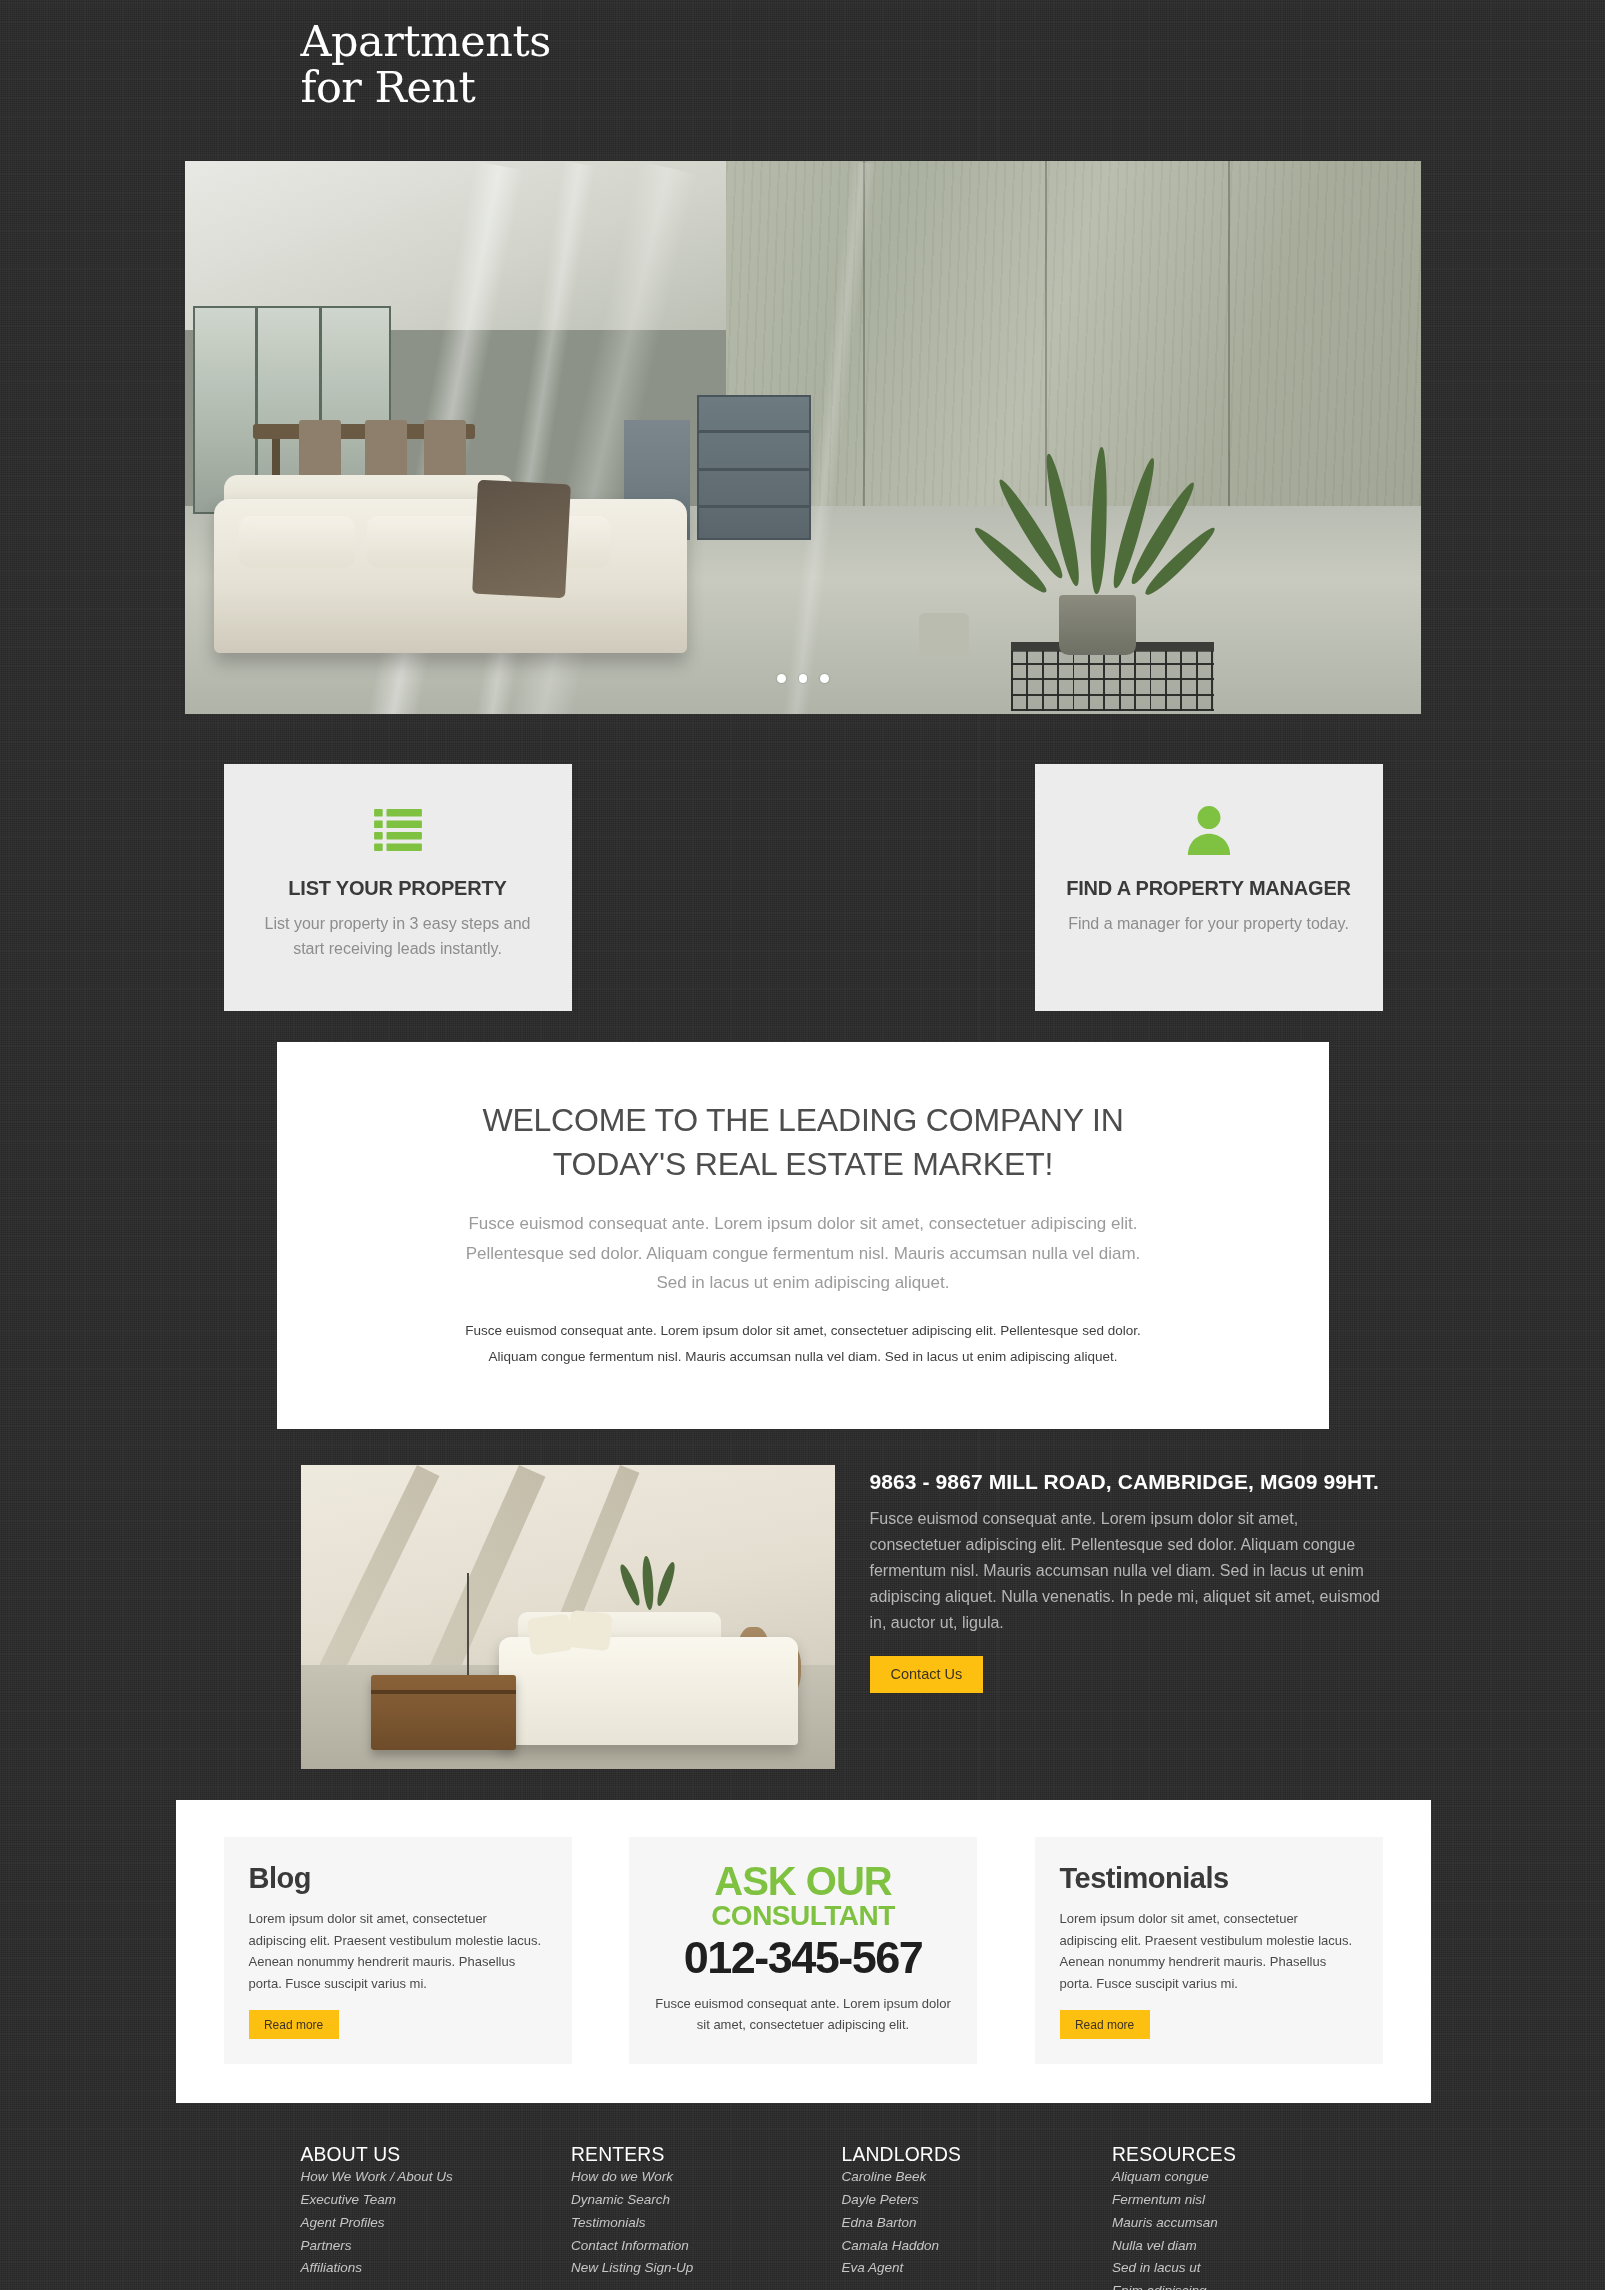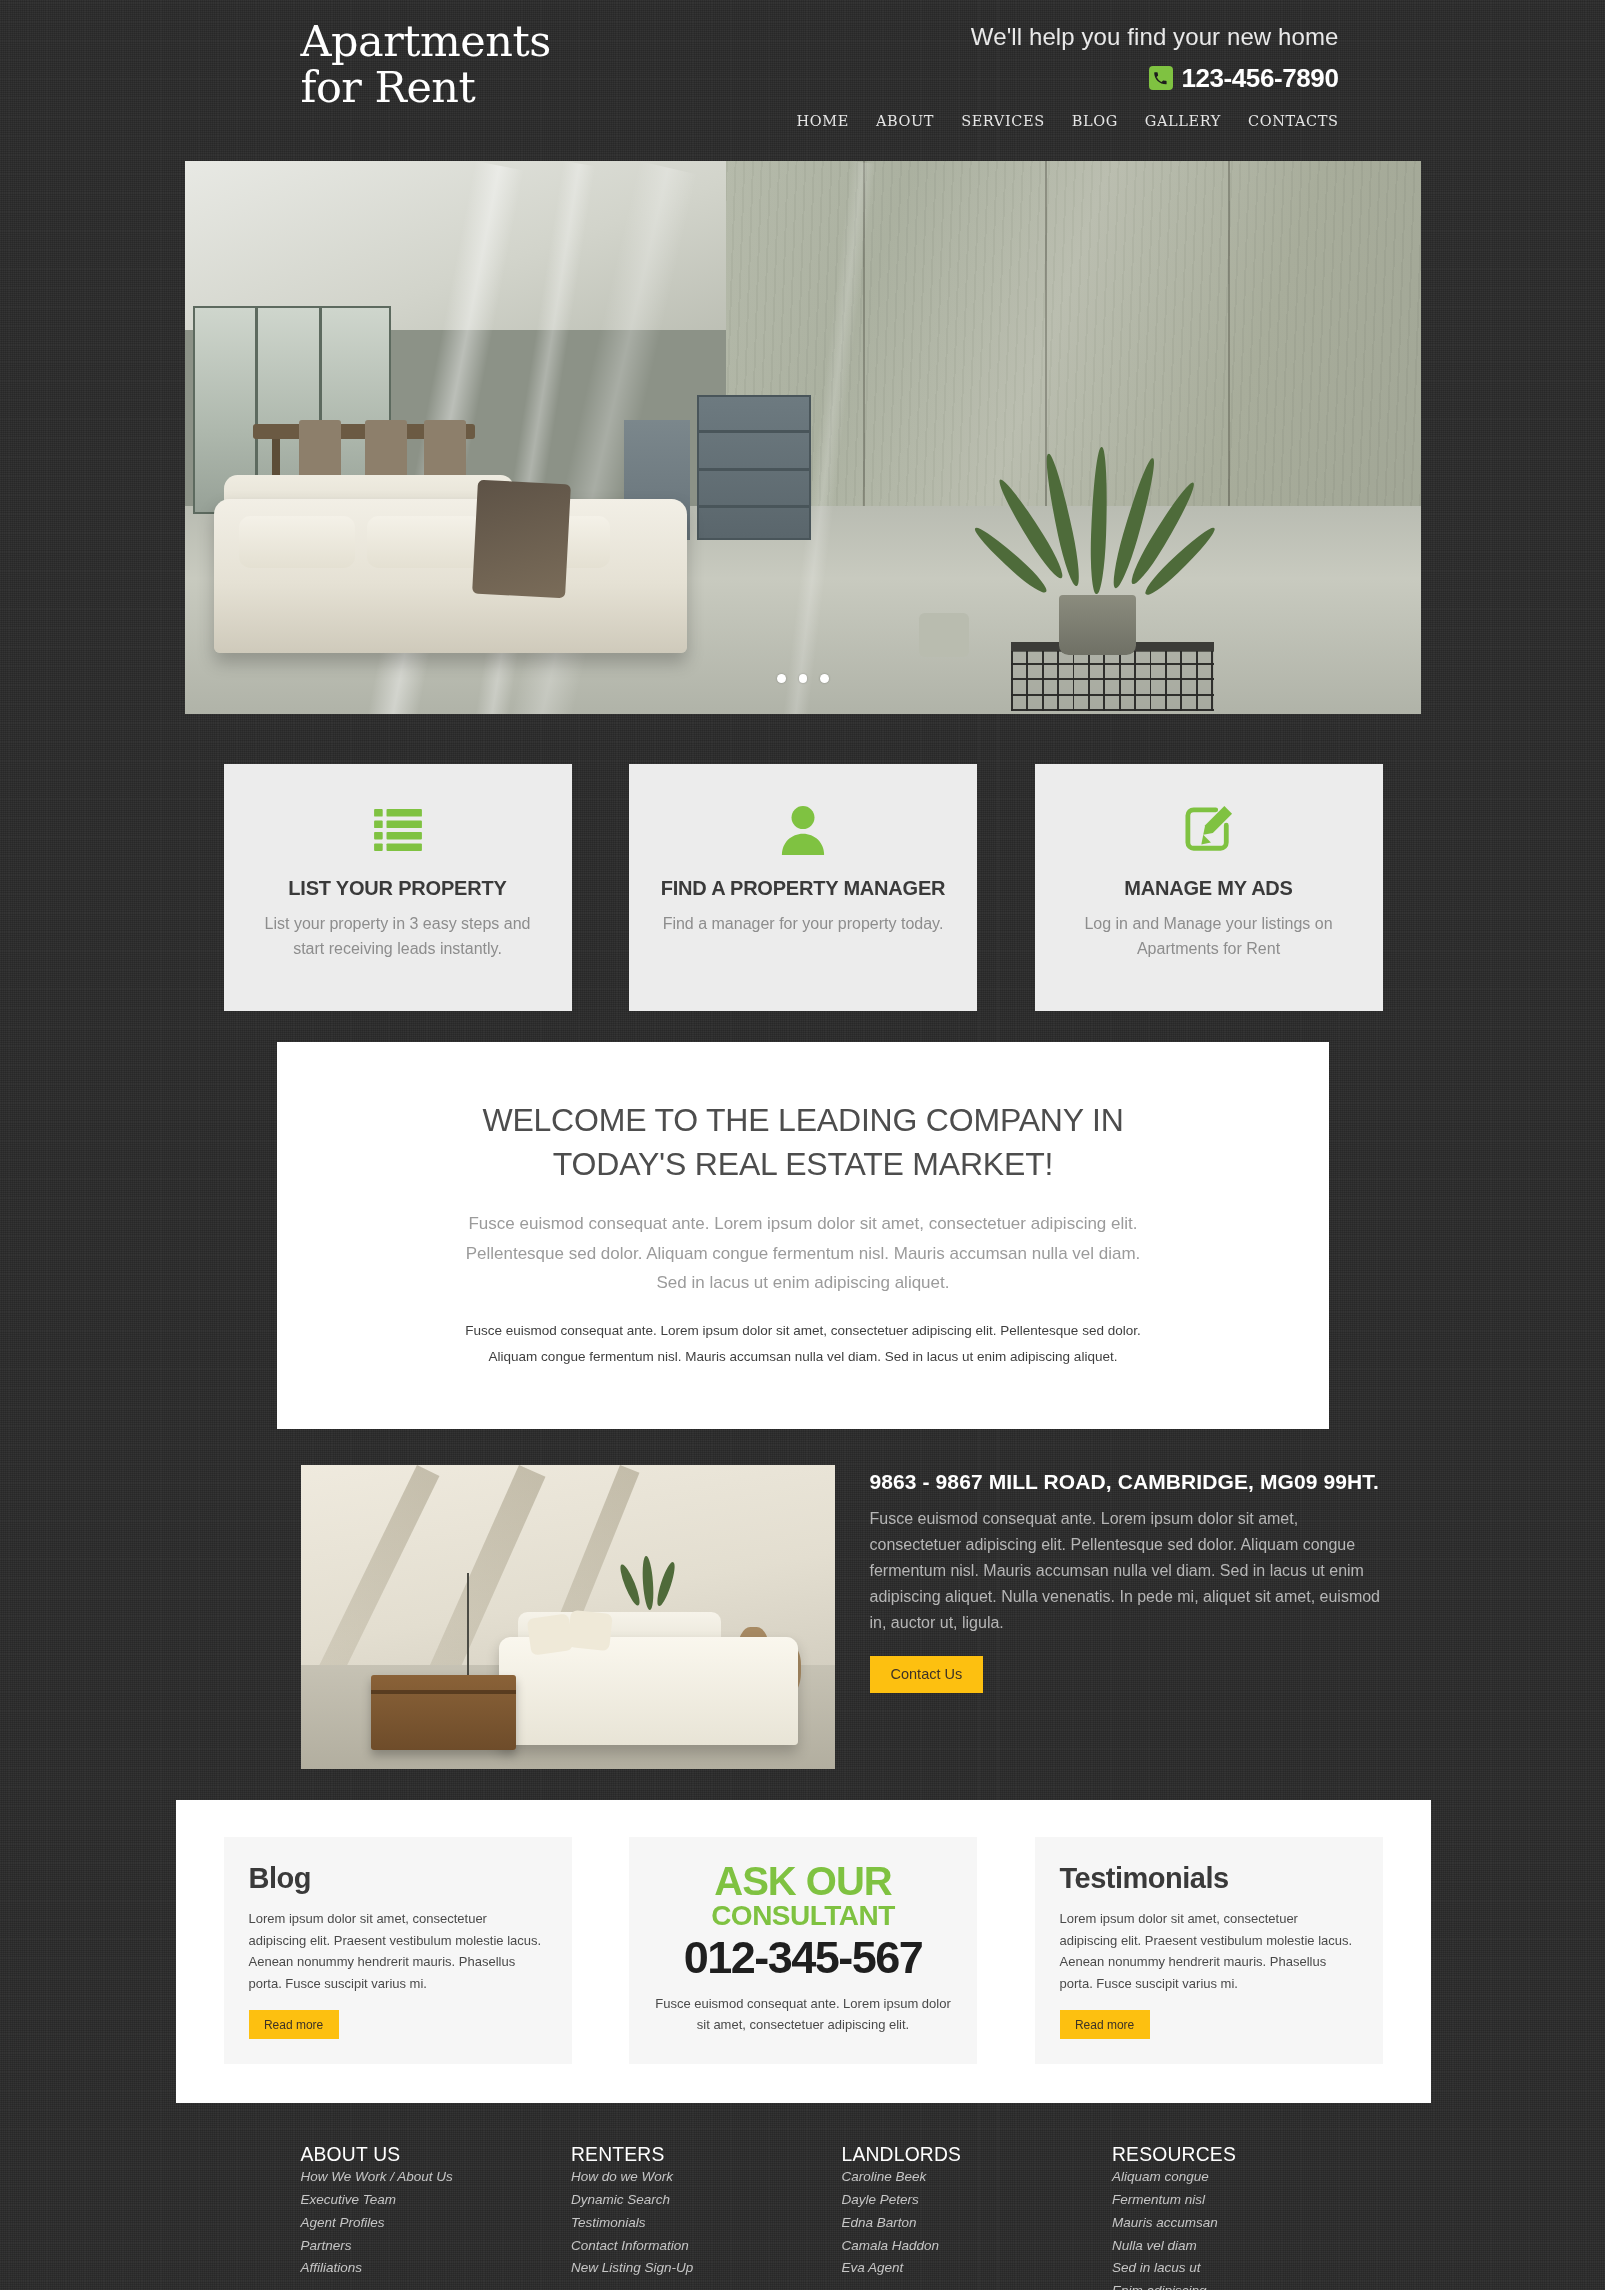--- a/index.html
+++ b/index.html
@@ -389,41 +389,20 @@
 <body>
 
 <div id="page">
 
   <header class="site-header">
     <div class="logo">
       <span>Apartments</span>
       <span class="l2">for Rent</span>
     </div>
 
-    <div class="header-right">
-      <div class="tagline">We'll help you find your new home</div>
-
-      <div class="phone-line">
-        <span class="phone-icon">
-          <svg width="14.5" height="14.5" viewBox="0 0 24 24" aria-hidden="true">
-            <path fill="#1d1d1d" d="M6.6 10.8c1.7 3.3 4.3 5.9 7.6 7.6l2.5-2.5c.3-.3.8-.4 1.2-.3 1.1.4 2.4.6 3.6.6.6 0 1 .4 1 1V21c0 .6-.4 1-1 1C10.6 22 2 13.4 2 2.9c0-.6.4-1 1-1h3.8c.6 0 1 .4 1 1 0 1.3.2 2.5.6 3.6.1.4 0 .9-.3 1.2l-2.5 2.5z"></path>
-          </svg>
-        </span>
-        <span class="phone-num">123-456-7890</span>
-      </div>
-
-      <nav class="main-nav">
-        <a href="#">HOME</a>
-        <a href="#">ABOUT</a>
-        <a href="#">SERVICES</a>
-        <a href="#">BLOG</a>
-        <a href="#">GALLERY</a>
-        <a href="#">CONTACTS</a>
-      </nav>
-    </div>
   </header>
 
   <section class="hero">
     <div class="hero-photo">
       <div class="hero-ceiling"></div>
       <div class="hero-wall">
         <div class="hero-wall-seam" style="left:137px"></div>
         <div class="hero-wall-seam" style="left:319px"></div>
         <div class="hero-wall-seam" style="left:502px"></div>
       </div>
@@ -506,31 +485,20 @@
       <div class="feature-icon">
         <svg width="46" height="50" viewBox="0 0 48 52" aria-hidden="true">
           <circle cx="24" cy="13" r="12" fill="#7fc241"></circle>
           <path d="M2 52c0-13 10-22 22-22s22 9 22 22z" fill="#7fc241"></path>
         </svg>
       </div>
       <h3>FIND A PROPERTY MANAGER</h3>
       <p>Find a manager for your property today.</p>
     </div>
 
-    <div class="feature">
-      <div class="feature-icon">
-        <svg width="50" height="48" viewBox="0 0 52 50" aria-hidden="true">
-          <path d="M33 4H10a6 6 0 0 0-6 6v28a6 6 0 0 0 6 6h28a6 6 0 0 0 6-6V20" fill="none" stroke="#7fc241" stroke-width="5" stroke-linecap="round"></path>
-          <path d="M42 0l8 8-20 20-10 2 2-10z" fill="#7fc241"></path>
-          <path d="M20 30l-2 10 10-2z" fill="#7fc241"></path>
-        </svg>
-      </div>
-      <h3>MANAGE MY ADS</h3>
-      <p>Log in and Manage your listings on Apartments for Rent</p>
-    </div>
 
   </section>
 
   <section class="welcome">
     <h2>WELCOME TO THE LEADING COMPANY IN TODAY'S REAL ESTATE MARKET!</h2>
     <p class="lead">Fusce euismod consequat ante. Lorem ipsum dolor sit amet, consectetuer adipiscing elit. Pellentesque sed dolor. Aliquam congue fermentum nisl. Mauris accumsan nulla vel diam. Sed in lacus ut enim adipiscing aliquet.</p>
     <p class="small">Fusce euismod consequat ante. Lorem ipsum dolor sit amet, consectetuer adipiscing elit. Pellentesque sed dolor.</p>
     <p class="small" style="margin-top:0">Aliquam congue fermentum nisl. Mauris accumsan nulla vel diam. Sed in lacus ut enim adipiscing aliquet.</p>
   </section>
 

